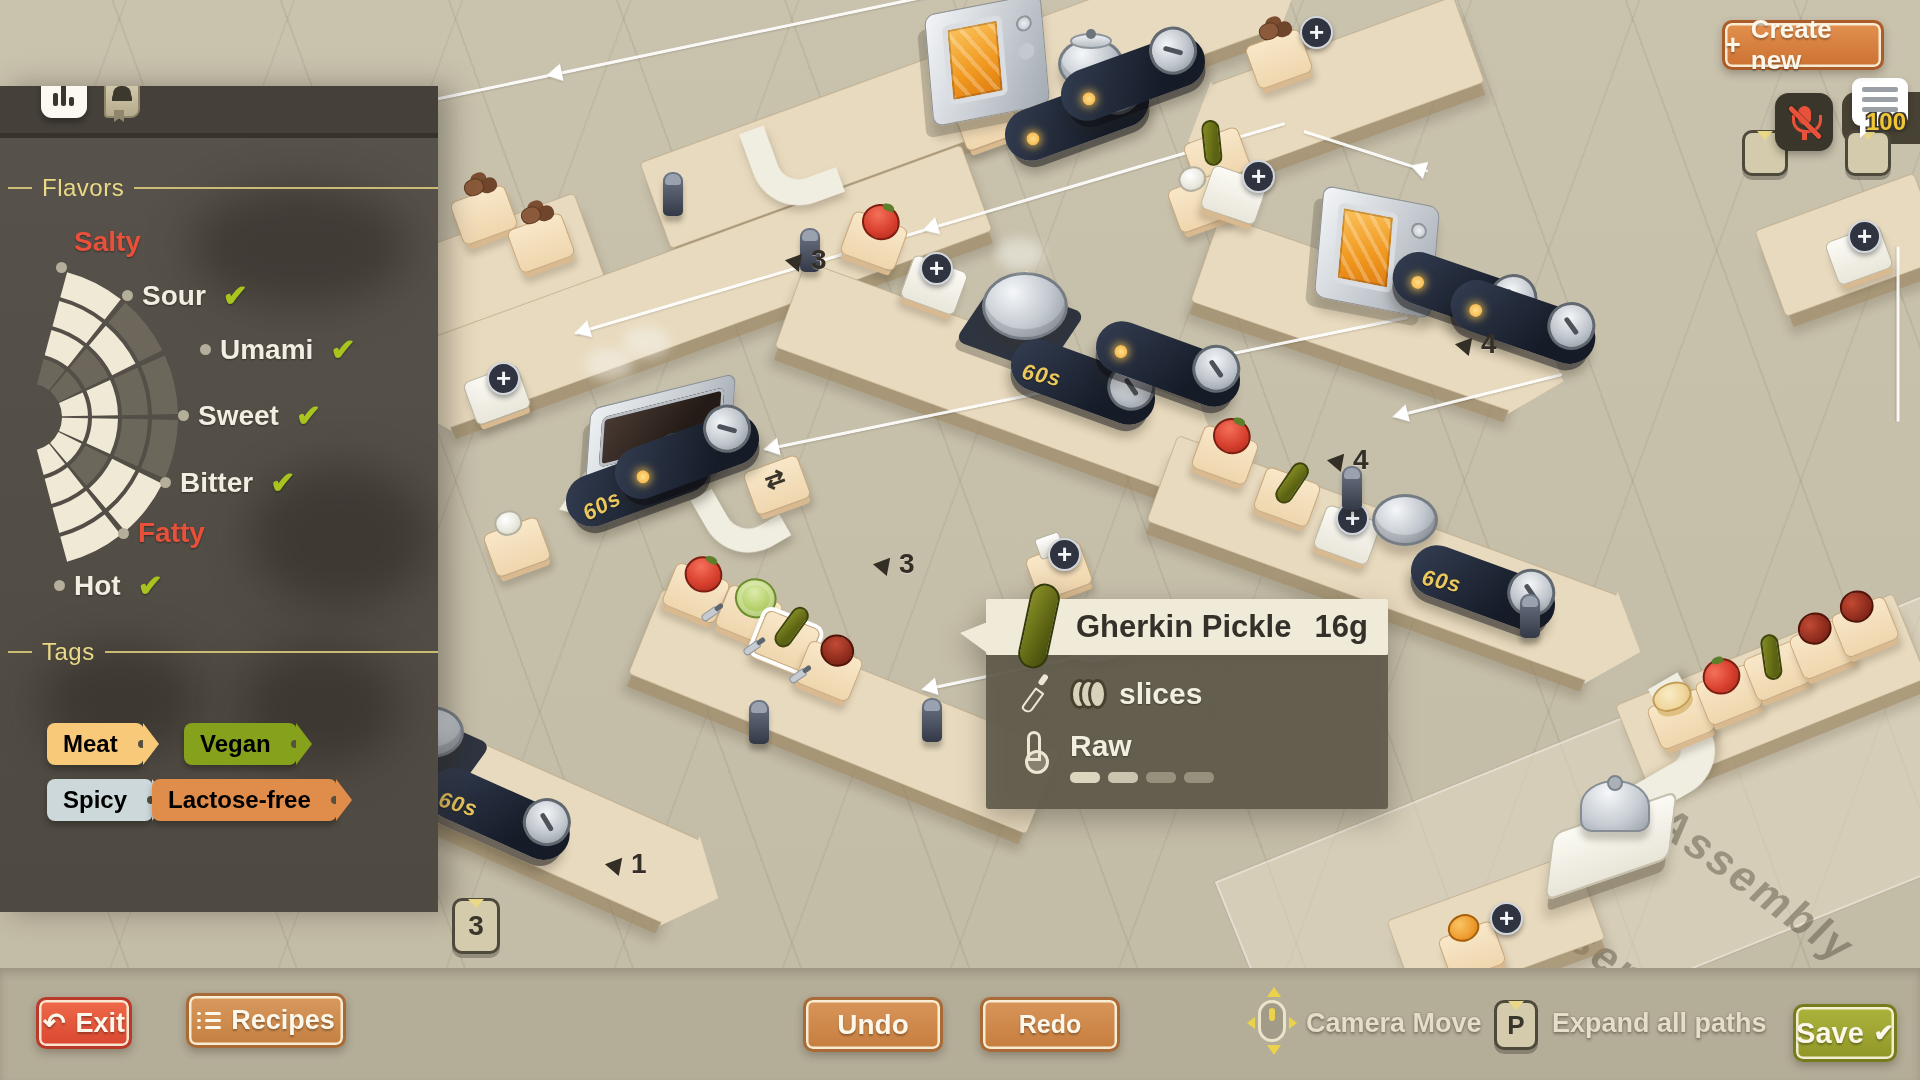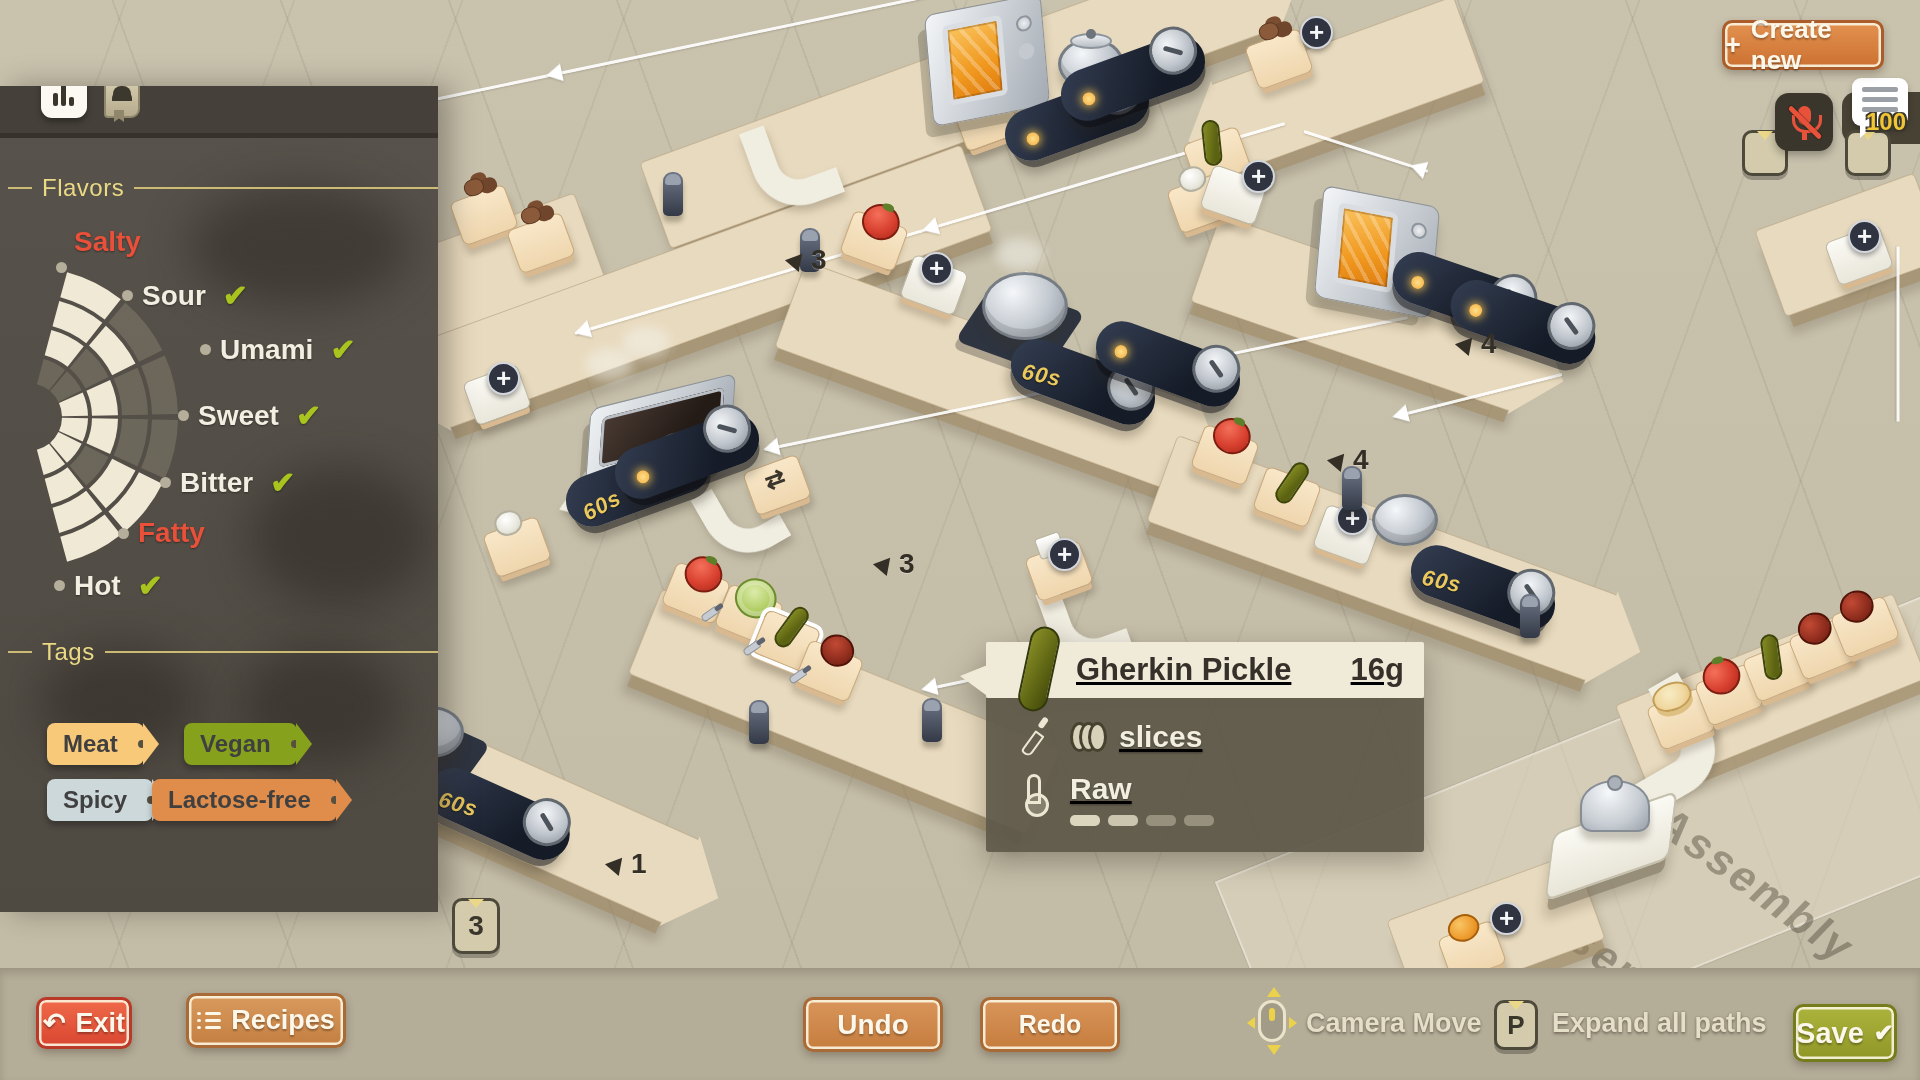--- a/index.html
+++ b/index.html
@@ -179,36 +179,36 @@
   .section-h .txt { padding:0 10px; }
 
   .flavor-row { position:absolute; display:flex; align-items:center; gap:9px; }
   .fdot { width:11px; height:11px; border-radius:50%; background:#b5ae9b; }
   .flabel { font-size:28px; font-weight:bold; color:#f2eee1; text-shadow:0 1px 2px rgba(0,0,0,.4); }
   .flabel.red { color:#e8503a; }
   .fcheck { color:#a9c41e; font-size:30px; font-weight:bold; margin-left:8px;
     text-shadow:0 1px 2px rgba(0,0,0,.4); }
 
   .tag { position:absolute; height:42px; display:flex; align-items:center; padding:0 26px 0 16px;
-    border-radius:8px; font-size:24px; font-weight:bold; color:#404040;
+    border-radius:8px; font-size:24px; font-weight:bold; color:#000000;
     box-shadow:0 4px 6px rgba(0,0,0,.3); }
   .tag::after { content:""; position:absolute; right:-15px; top:0; width:0; height:0;
     border-top:21px solid transparent; border-bottom:21px solid transparent; border-left:16px solid; }
   .tag .hole { position:absolute; right:-2px; top:17px; width:8px; height:8px; border-radius:50%;
     background:#55503f; }
 
   .key { position:absolute; background:#d3cbac; border:3px solid #4e4a3b; border-radius:10px;
     display:flex; align-items:center; justify-content:center; color:#3a362c; font-weight:bold;
     box-shadow:0 4px 0 rgba(0,0,0,.25); }
   .key::before { content:""; position:absolute; top:-2px; left:50%; transform:translateX(-50%);
     width:0; height:0; border-left:8px solid transparent; border-right:8px solid transparent;
     border-top:9px solid #ead888; }
 
   
-  #tooltip { left:986px; top:642px; width:438px; filter:drop-shadow(0 10px 14px rgba(40,35,25,.35));text-decoration:underline; }
+  #tooltip { left:986px; top:599px; width:402px; filter:drop-shadow(0 10px 14px rgba(40,35,25,.35)); }
   #tt-head { position:relative; height:56px; background:#f0ebd8; border-radius:2px;
     display:flex; align-items:center; }
   #tt-head .pointer { position:absolute; left:-26px; top:22px; width:0; height:0;
     border-top:12px solid transparent; border-bottom:22px solid transparent;
     border-right:30px solid #f0ebd8; }
   .tt-pickle { position:absolute; left:38px; top:-16px; width:30px; height:86px; border-radius:15px;
     background:linear-gradient(105deg,#8a9027,#5b6212 65%,#434a0c); border:2px solid #33390a;
     transform:rotate(12deg); }
   #tt-title { margin-left:90px; font-size:31px; font-weight:bold; color:#35312a; }
   #tt-weight { margin-left:auto; margin-right:20px; font-size:31px; font-weight:bold; color:#35312a; }

